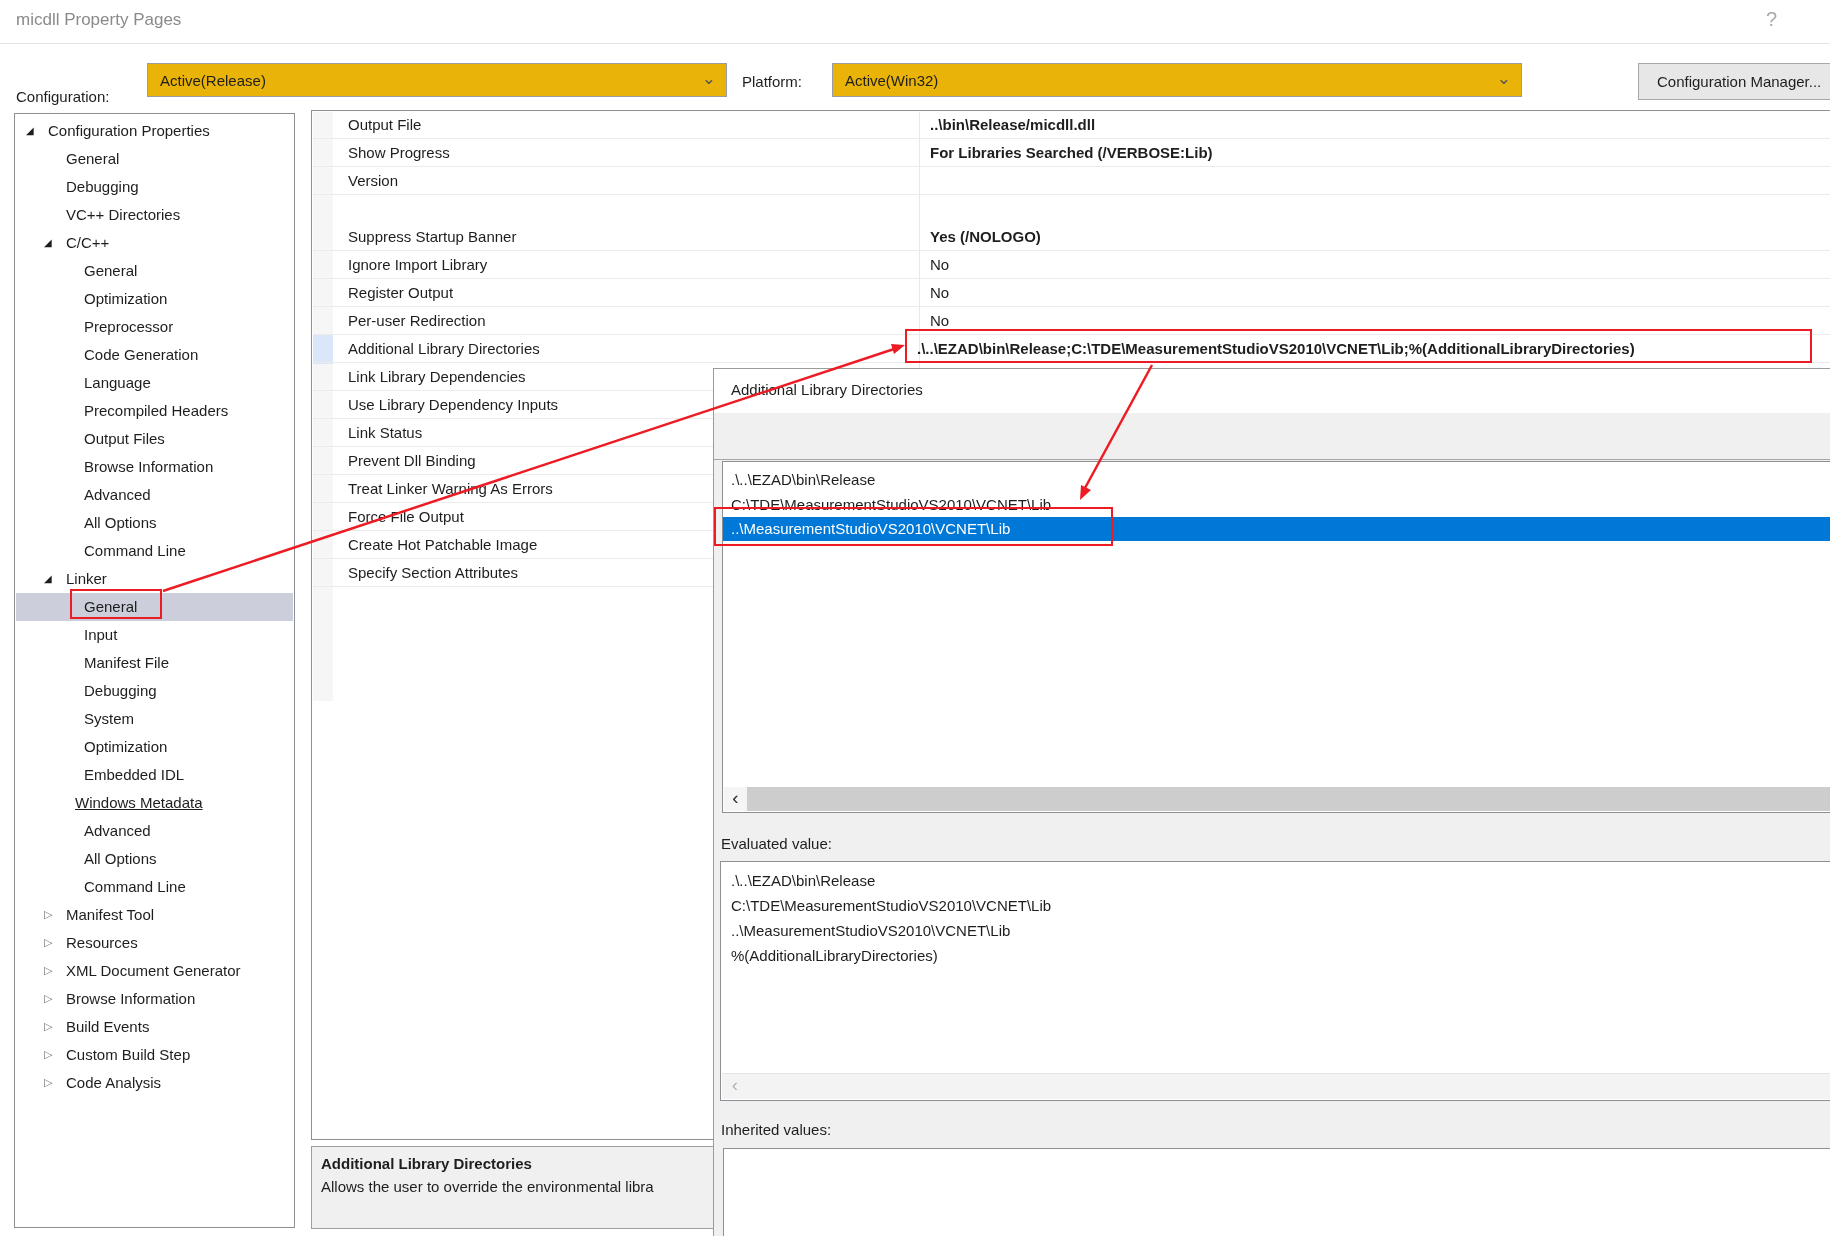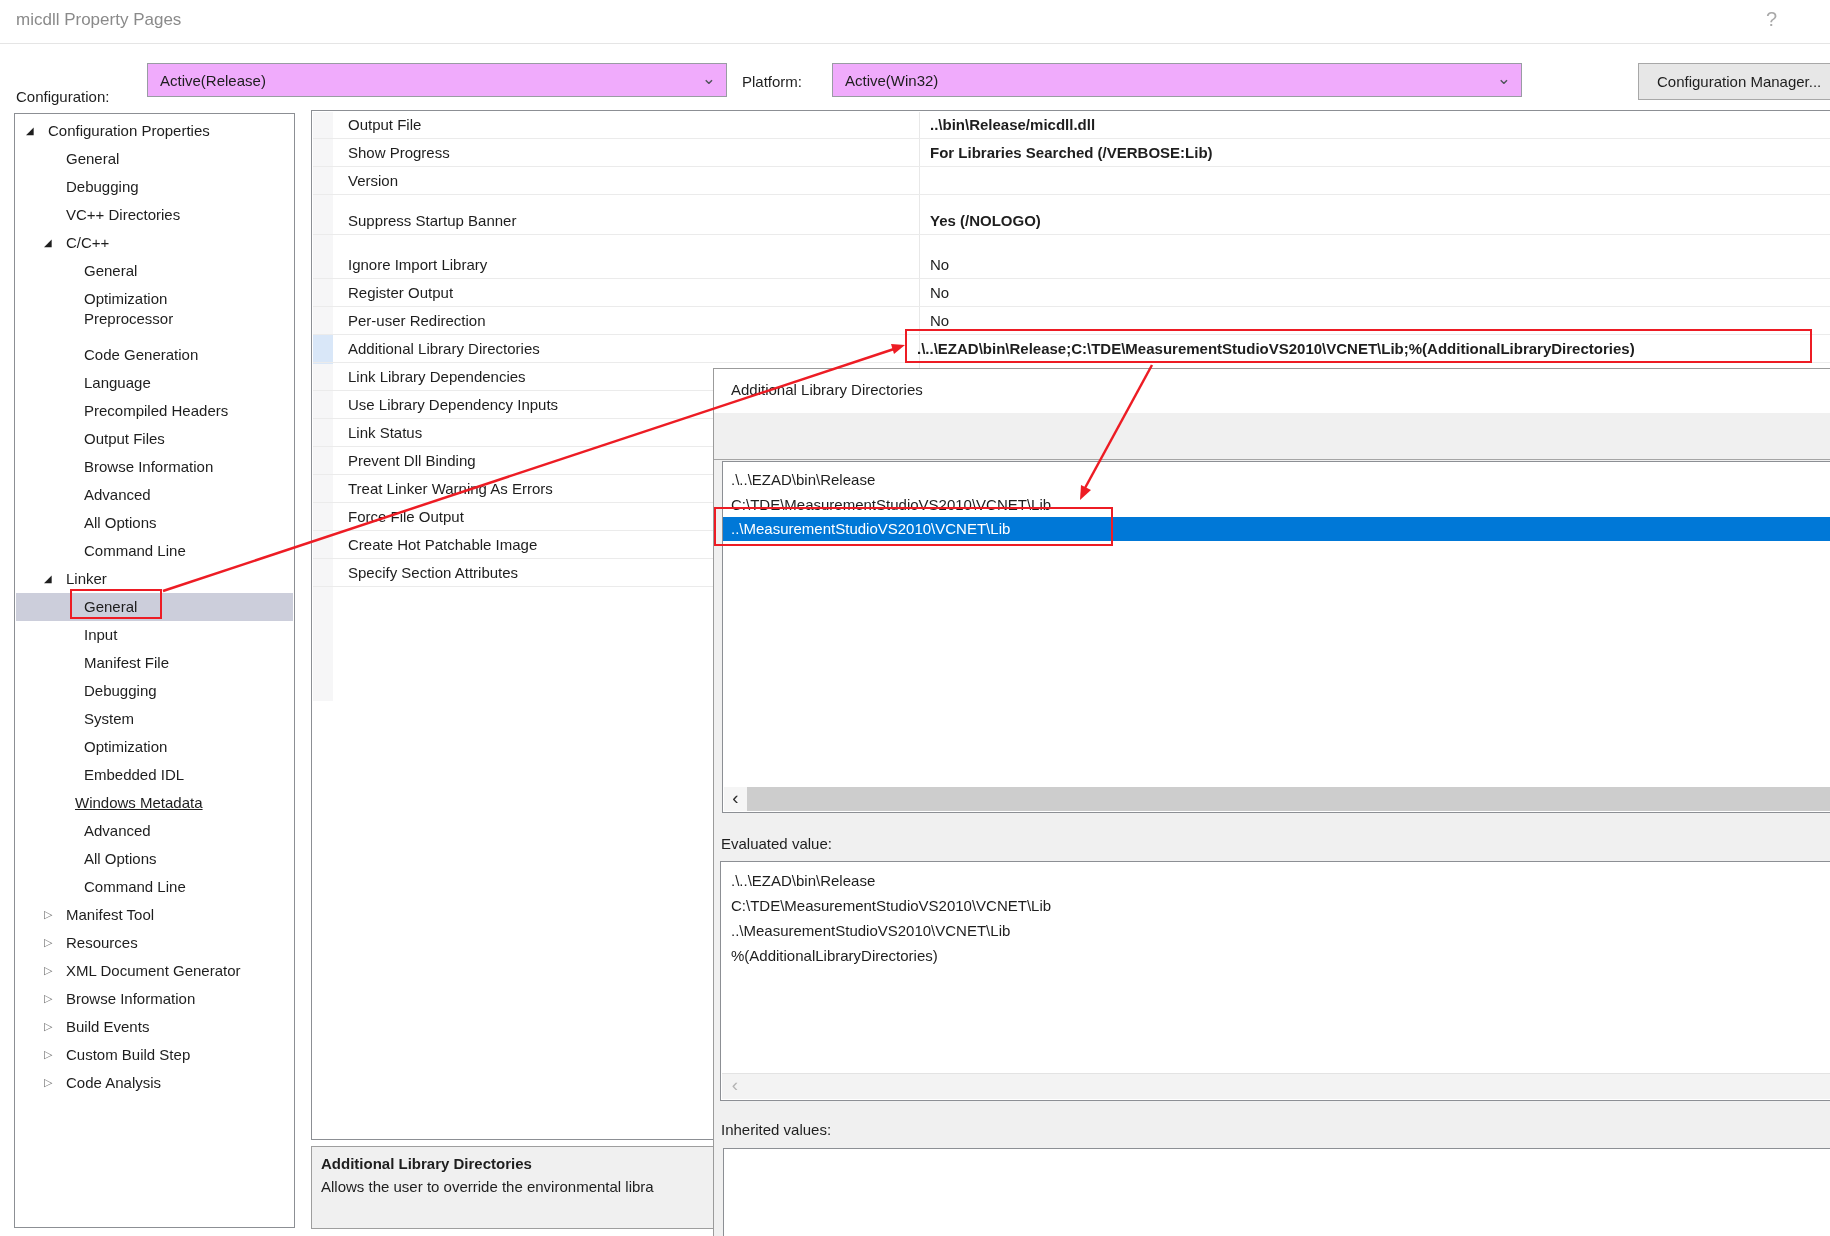--- a/index.html
+++ b/index.html
@@ -9,21 +9,21 @@
     font-size:15px;color:#1e1e1e;
   }
   .abs{position:absolute;}
   
   .titlebar{left:0;top:0;width:1830px;height:43px;background:#ffffff;border-bottom:1px solid #e5e5e5;}
   .dlg-title{left:16px;top:10px;font-size:17px;color:#8a8a8a;}
   .help-q{left:1766px;top:8px;font-size:20px;color:#a9a9a9;}
   
   .cfg-label{top:73px;color:#1e1e1e;}
   .combo{
-    top:63px;height:34px;background:#f0abfc;border:1px solid #999ca3;
+    top:63px;height:34px;background:#eab308;border:1px solid #999ca3;
     box-sizing:border-box;display:flex;align-items:center;padding:0 30px 0 12px;
   }
   .combo .chev{position:absolute;right:10px;top:4px;font-size:17px;color:#50555b;}
   .btn{
     top:63px;height:37px;background:#e7e7e7;border:1px solid #a8a8a8;box-sizing:border-box;
     display:flex;align-items:center;padding:0 18px;white-space:nowrap;overflow:hidden;
   }
   
   .tree{
     left:14px;top:113px;width:281px;height:1115px;background:#ffffff;
@@ -131,21 +131,21 @@
     <div class="tree-row" style="top: 115px;">
       <span class="tw exp-open" style="left: 28px;">◢</span>
       <span class="tw" style="left: 50px;">C/C++</span>
     </div>
     <div class="tree-row" style="top: 143px;">
       <span class="tw" style="left: 68px;">General</span>
     </div>
     <div class="tree-row" style="top: 171px;">
       <span class="tw" style="left: 68px;">Optimization</span>
     </div>
-    <div class="tree-row" style="top: 191px;">
+    <div class="tree-row" style="top: 199px;">
       <span class="tw" style="left: 68px;">Preprocessor</span>
     </div>
     <div class="tree-row" style="top: 227px;">
       <span class="tw" style="left: 68px;">Code Generation</span>
     </div>
     <div class="tree-row" style="top: 255px;">
       <span class="tw" style="left: 68px;">Language</span>
     </div>
     <div class="tree-row" style="top: 283px;">
       <span class="tw" style="left: 68px;">Precompiled Headers</span>
@@ -241,21 +241,21 @@
       <span class="pval b">..\bin\Release/micdll.dll</span>
     </div>
     <div class="prow" style="top: 28px;">
       <span class="pname">Show Progress</span>
       <span class="pval b">For Libraries Searched (/VERBOSE:Lib)</span>
     </div>
     <div class="prow" style="top: 56px;">
       <span class="pname">Version</span>
       <span class="pval"></span>
     </div>
-    <div class="prow" style="top: 96px; text-decoration: underline;">
+    <div class="prow" style="top: 112px; text-decoration: underline;">
       <span class="pname">Suppress Startup Banner</span>
       <span class="pval b">Yes (/NOLOGO)</span>
     </div>
     <div class="prow" style="top: 140px;">
       <span class="pname">Ignore Import Library</span>
       <span class="pval">No</span>
     </div>
     <div class="prow" style="top: 168px;">
       <span class="pname">Register Output</span>
       <span class="pval">No</span>

